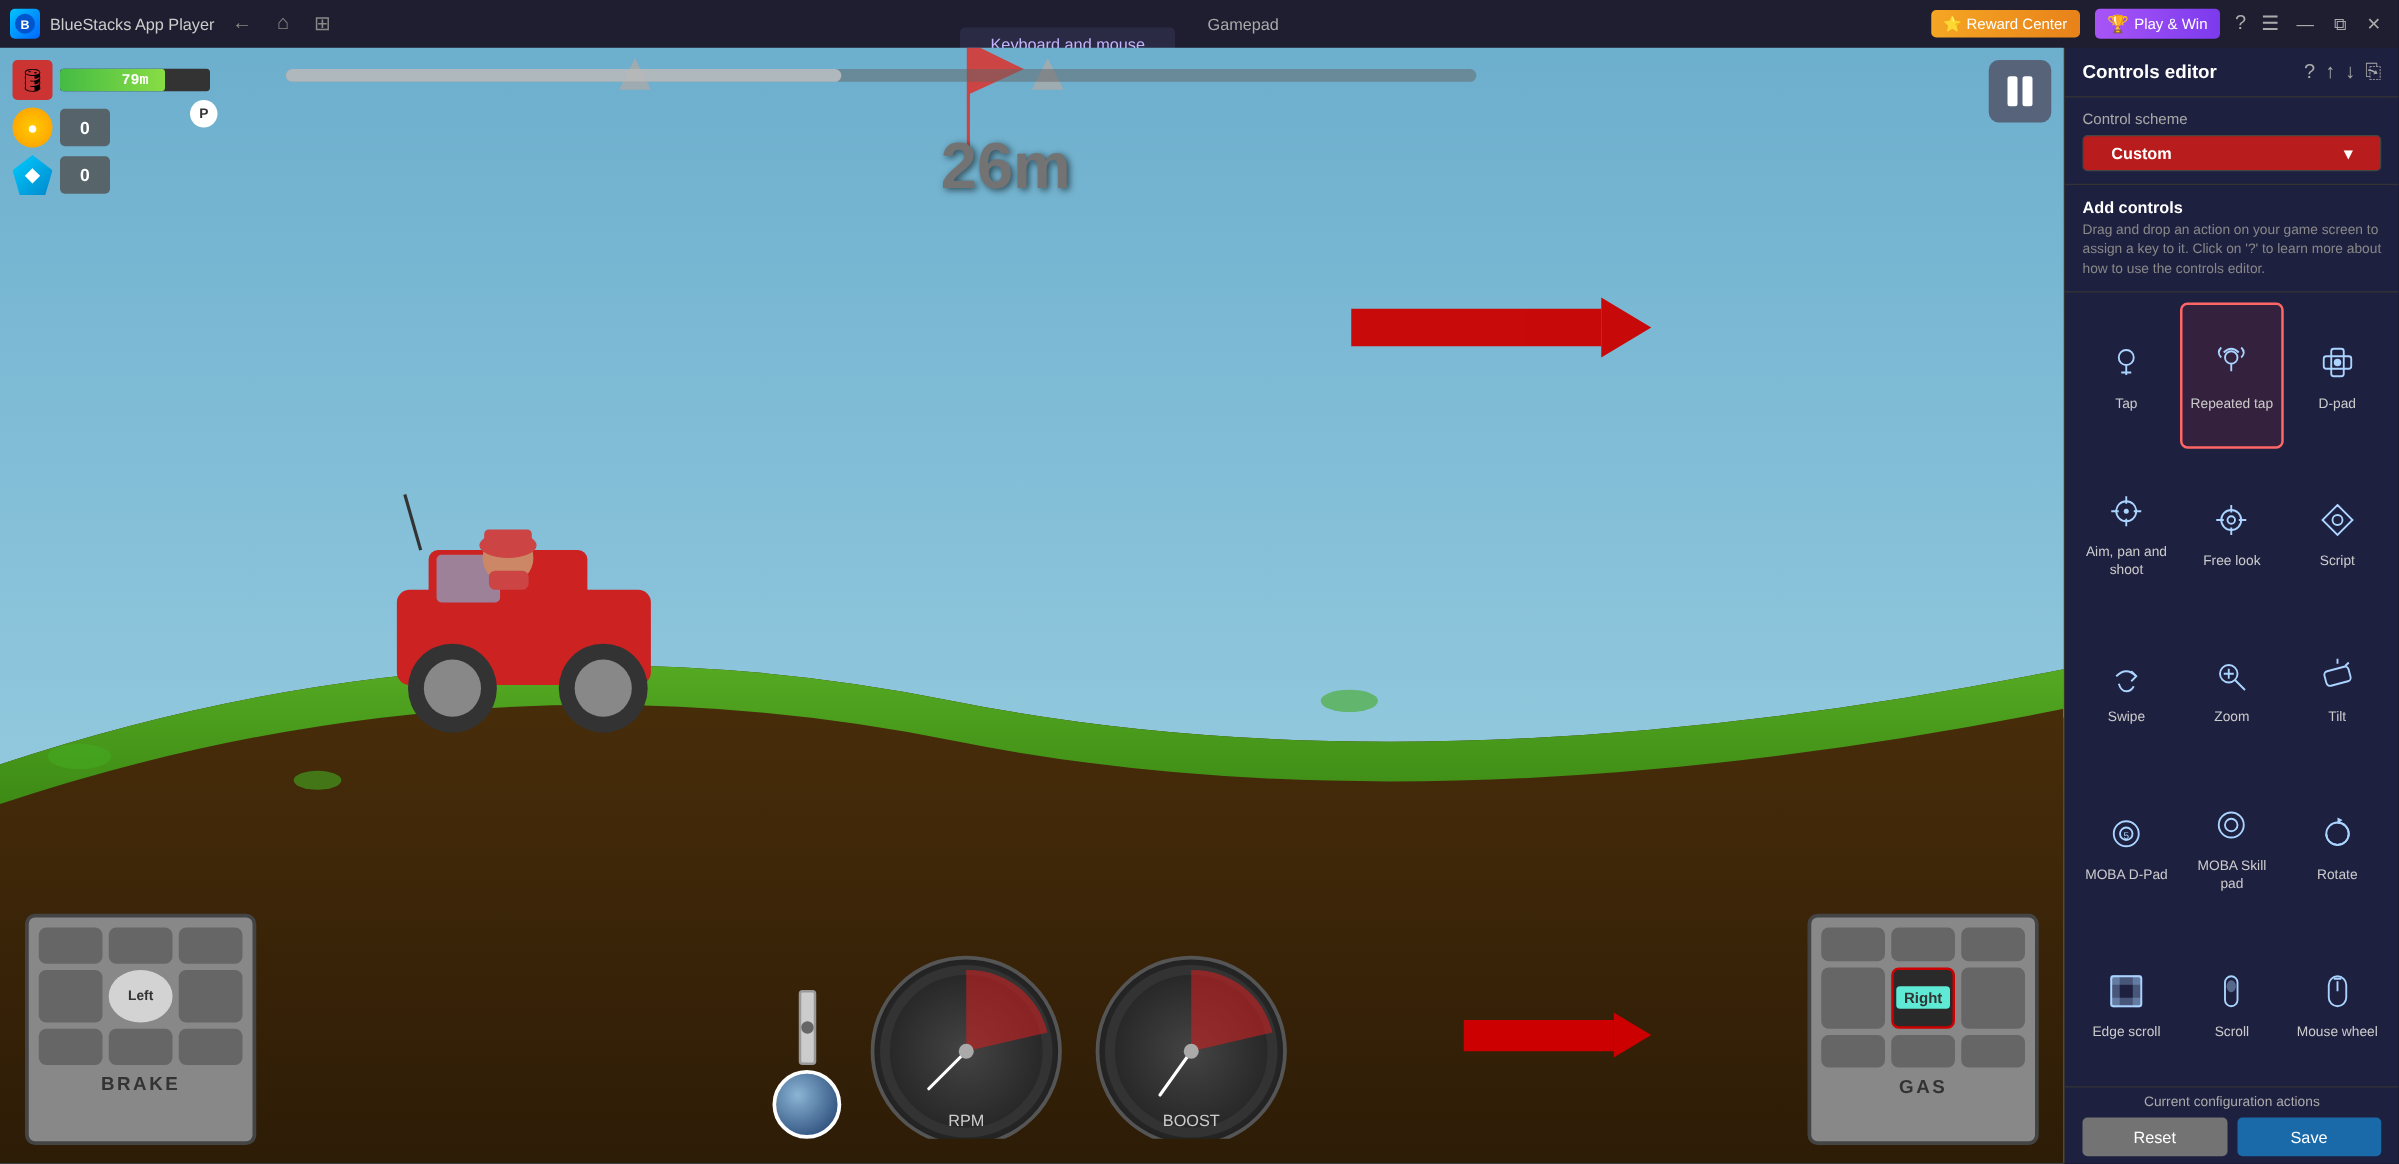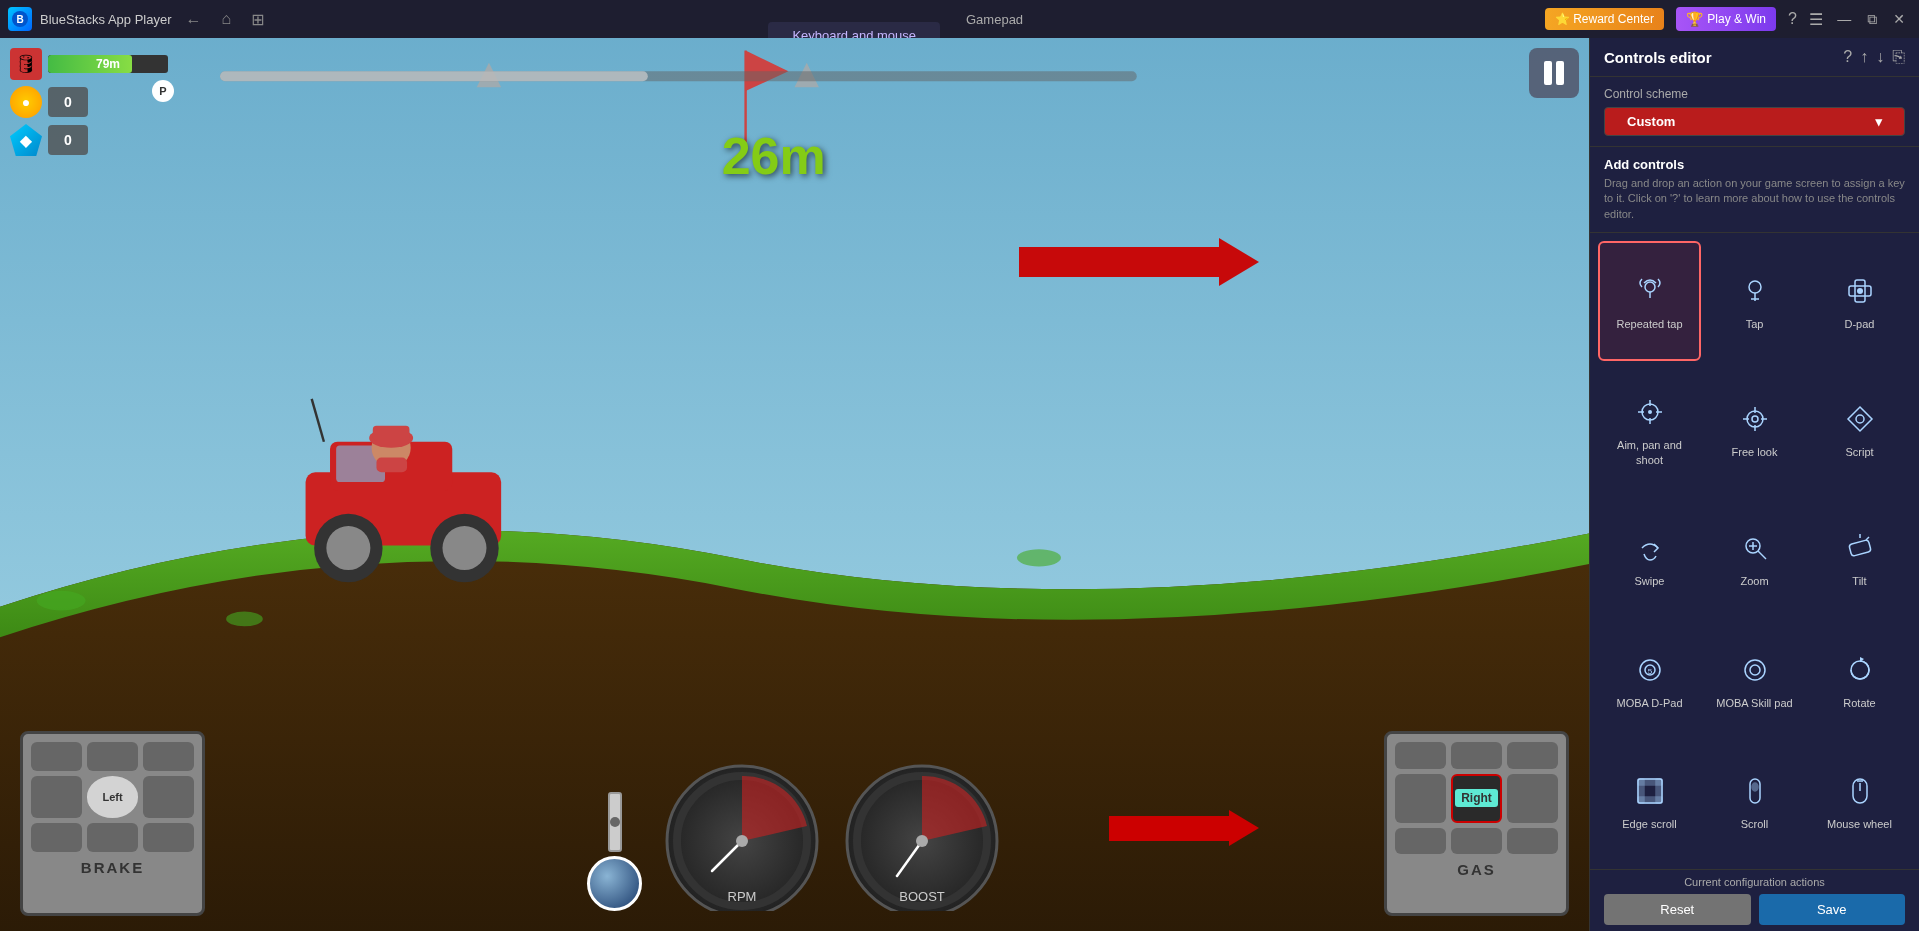--- a/index.html
+++ b/index.html
@@ -186,21 +186,21 @@
 
     
     .game-canvas {
       position: absolute;
       top: 0; left: 0;
       width: 100%; height: 100%;
     }
 
     
     .controls-editor {
-      width: 330px;
+      width: 268px;
       background: #1e2040;
       border-left: 1px solid #333;
       display: flex;
       flex-direction: column;
       flex-shrink: 0;
     }
     .editor-header {
       padding: 10px 14px;
       border-bottom: 1px solid #333;
       display: flex;
@@ -423,37 +423,37 @@
       <ellipse cx="200" cy="490" rx="15" ry="6" fill="#44aa22" opacity="0.6"></ellipse>
       <ellipse cx="850" cy="440" rx="18" ry="7" fill="#44aa22" opacity="0.6"></ellipse>
 
       <rect x="180" y="42" width="750" height="8" rx="4" fill="rgba(100,100,100,0.5)"></rect>
       <rect x="180" y="42" width="350" height="8" rx="4" fill="#ccc" opacity="0.7"></rect>
     </svg>
 
     <div class="hud-top">
       <div class="hud-item">
         <div class="fuel-icon">🛢</div>
-        <div style="position:relative; width:120px; height:18px; background:#333; border-radius:3px; overflow:hidden;">
+        <div style="position:relative; width:120px; height:18px; background:#333; border-radius:3px; overflow:hidden;font-family:Liberation Mono, monospace;">
           <div style="position:absolute; top:0; left:0; width:70%; height:100%; background:linear-gradient(90deg,#44bb44,#88dd44); border-radius:3px;"></div>
           <span style="position:absolute; top:50%; left:50%; transform:translate(-50%,-50%); color:#fff; font-size:12px; font-weight:bold; white-space:nowrap;">79m</span>
         </div>
       </div>
       <div class="hud-item" style="position:relative;">
         <div style="width:32px;height:32px;background:radial-gradient(circle,#ffcc00,#ff9900);border-radius:50%;display:flex;align-items:center;justify-content:center;color:#fff;font-size:14px;font-weight:bold;">●</div>
         <div class="counter-box">0</div>
         <div class="p-badge">P</div>
       </div>
       <div class="hud-item">
         <div style="width:32px;height:32px;background:linear-gradient(135deg,#00ccff,#0088cc);clip-path:polygon(50% 0%, 100% 38%, 82% 100%, 18% 100%, 0% 38%);display:flex;align-items:center;justify-content:center;color:white;">◆</div>
         <div class="counter-box">0</div>
       </div>
     </div>
 
-    <div style="position:absolute; top:65px; left:50%; transform:translateX(-70%); color:#84cc16; font-size:52px; font-weight:bold; text-shadow:2px 2px 6px rgba(0,0,0,0.6); font-family:'Arial Black',Arial,sans-serif;margin-top:23px;">26m</div>
+    <div style="position:absolute; top:65px; left:50%; transform:translateX(-70%); color:#737373; font-size:52px; font-weight:bold; text-shadow:2px 2px 6px rgba(0,0,0,0.6); font-family:'Arial Black',Arial,sans-serif;">26m</div>
 
     <div class="pause-btn">
       <div class="pause-bar"></div>
       <div class="pause-bar"></div>
     </div>
 
     <div style="position:absolute; bottom:0; left:0; right:0; height:230px; display:flex; align-items:flex-end; padding:0 20px 10px;">
 
       <div style="width:185px; min-height:185px; background:#888; border-radius:8px; border:3px solid #444; display:grid; grid-template-columns:repeat(3,1fr); gap:5px; padding:8px; margin-bottom:5px;">
         <div style="background:#666;border-radius:6px;"></div>
@@ -566,41 +566,41 @@
         <span>▾</span>
       </div>
     </div>
 
     <div class="add-controls-section">
       <div class="add-controls-title">Add controls</div>
       <div class="add-controls-desc">Drag and drop an action on your game screen to assign a key to it. Click on '?' to learn more about how to use the controls editor.</div>
     </div>
 
     <div class="controls-grid" id="controls-grid">
-    <div class="control-item selected">
+    <div class="control-item">
+          <div class="control-icon">
+            <svg viewBox="0 0 32 32" stroke="#aad4ff" fill="none" stroke-width="1.5">
+              <circle cx="16" cy="12" r="6"></circle>
+              <path d="M16 18 v8"></path>
+              <path d="M12 24 h8"></path>
+            </svg>
+          </div>
+          <div class="control-label">Tap</div>
+        </div>
+        <div class="control-item selected">
           <div class="control-icon">
             <svg viewBox="0 0 32 32" stroke="#aad4ff" fill="none" stroke-width="1.5">
               <circle cx="16" cy="12" r="5"></circle>
               <path d="M16 17 v6"></path>
               <path d="M10 8 Q16 2 22 8"></path>
               <path d="M8 12 Q4 8 8 4"></path>
               <path d="M24 12 Q28 8 24 4"></path>
             </svg>
           </div>
           <div class="control-label">Repeated tap</div>
-        </div>
-        <div class="control-item">
-          <div class="control-icon">
-            <svg viewBox="0 0 32 32" stroke="#aad4ff" fill="none" stroke-width="1.5">
-              <circle cx="16" cy="12" r="6"></circle>
-              <path d="M16 18 v8"></path>
-              <path d="M12 24 h8"></path>
-            </svg>
-          </div>
-          <div class="control-label">Tap</div>
         </div>
         <div class="control-item">
           <div class="control-icon">
             <svg viewBox="0 0 32 32" stroke="#aad4ff" fill="none" stroke-width="1.5">
               <rect x="11" y="5" width="10" height="22" rx="2"></rect>
               <rect x="5" y="11" width="22" height="10" rx="2"></rect>
               <circle cx="16" cy="16" r="3" fill="#aad4ff" stroke="none"></circle>
             </svg>
           </div>
           <div class="control-label">D-pad</div>

